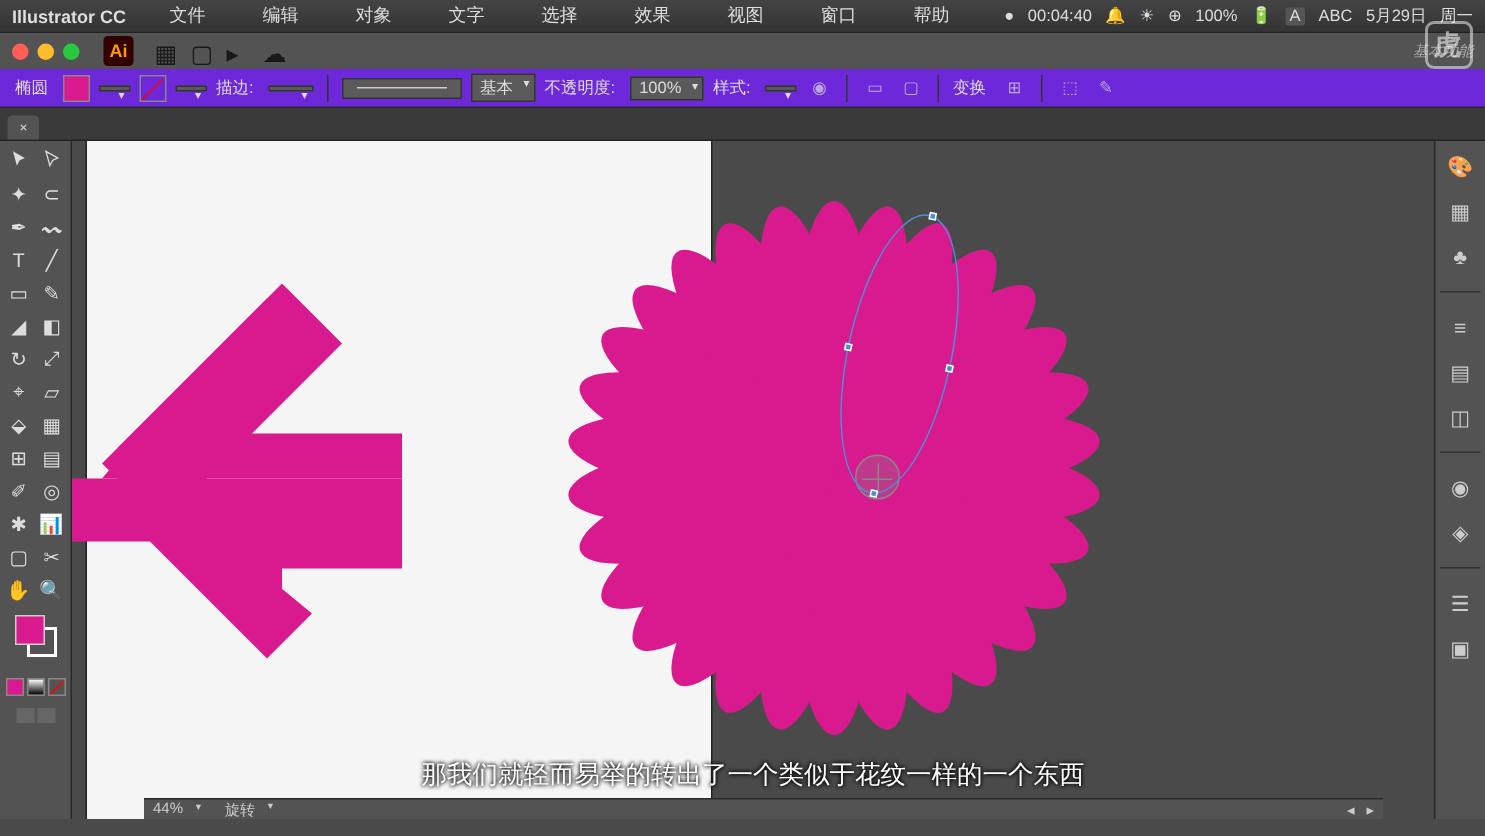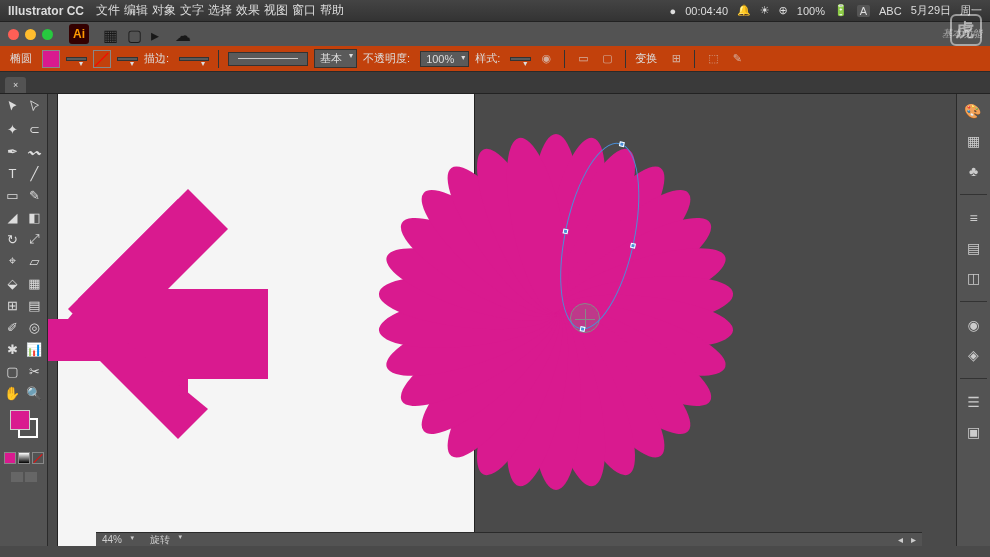--- a/index.html
+++ b/index.html
@@ -1,31 +1,31 @@
 <!DOCTYPE html>
 <html><head>
 <meta charset="utf-8">
 <style>
 * { margin: 0; padding: 0; box-sizing: border-box; font-family: -apple-system, "PingFang SC", sans-serif; }
 body { width: 990px; height: 557px; background: #4a4a4a; overflow: hidden; position: relative; }
 
 .menubar { height: 22px; background: linear-gradient(#444, #333); display: flex; align-items: center; color: #ddd; font-size: 12px; padding: 0 8px; border-bottom: 1px solid #222; }
 .menubar .app { font-weight: bold; margin-right: 10px; }
-.menubar .m { margin: 0 2px; cursor: default; text-align: center; }
+.menubar .m { margin: 0 19px; cursor: default; text-align: center; }
 .menubar .right { margin-left: auto; display: flex; align-items: center; gap: 9px; font-size: 11px; }
 .menubar .right span { display: inline-flex; align-items: center; }
 
 .titlebar { height: 24px; background: #535353; display: flex; align-items: center; padding: 0 8px; }
 .tl-btn { width: 11px; height: 11px; border-radius: 50%; margin-right: 6px; }
 .tl-red { background: #ff5f56; } .tl-yel { background: #ffbd2e; } .tl-grn { background: #27c93f; }
 .ai-logo { width: 20px; height: 20px; background: #330000; color: #ff9a00; font-size: 12px; font-weight: bold; display: flex; align-items: center; justify-content: center; margin: 0 10px; border-radius: 3px; }
 .titlebar .ico { width: 16px; height: 16px; margin: 0 4px; opacity: 0.7; }
 .titlebar .right-t { margin-left: auto; color: #aaa; font-size: 10px; font-style: italic; }
 
-.ctrl { height: 26px; background: #c2410c; border-bottom: 1px solid #2a2a2a; display: flex; align-items: center; padding: 0 10px; gap: 6px; color: #ddd; font-size: 11px; }
+.ctrl { height: 26px; background: #6d28d9; border-bottom: 1px solid #2a2a2a; display: flex; align-items: center; padding: 0 10px; gap: 6px; color: #ddd; font-size: 11px; }
 .ctrl .lbl { margin-right: 4px; }
 .swatch { width: 18px; height: 18px; border: 1px solid #888; }
 .fill-sw { background: #d91a8f; }
 .stroke-sw { background: transparent; position: relative; }
 .stroke-sw::after { content: ""; position: absolute; width: 120%; height: 1px; background: #f00; top: 50%; left: -10%; transform: rotate(-45deg); }
 .dd { background: #5a5a5a; border: 1px solid #333; padding: 1px 14px 1px 5px; font-size: 11px; color: #ddd; position: relative; }
 .dd::after { content: "▾"; position: absolute; right: 3px; font-size: 8px; }
 .ctrl .line-prev { width: 80px; height: 14px; background: #5a5a5a; border: 1px solid #333; display: flex; align-items: center; justify-content: center; }
 .ctrl .line-prev .ln { width: 60px; height: 1px; background: #ccc; }
 .ctrl .sep { width: 1px; height: 18px; background: #333; margin: 0 3px; }
@@ -276,20 +276,21 @@
       </div>
     <div class="reg-circle"></div>
     <div class="center-cross"></div>
     <div class="ellipse-sel">
       <div class="anchor" style="top:-3px;left:50%"></div>
       <div class="anchor" style="bottom:-3px;left:50%"></div>
       <div class="anchor" style="top:50%;left:-3px"></div>
       <div class="anchor" style="top:50%;right:-3px"></div>
     </div>
 
+    <div class="subtitle">那我们就轻而易举的转出了一个类似于花纹一样的一个东西</div>
 
     <div class="statusbar">
       <span class="sdd">44%</span>
       <span class="sdd">旋转</span>
       <div class="nav">
           <span>◂</span>
           <span>▸</span>
         </div>
     </div>
   </div>

